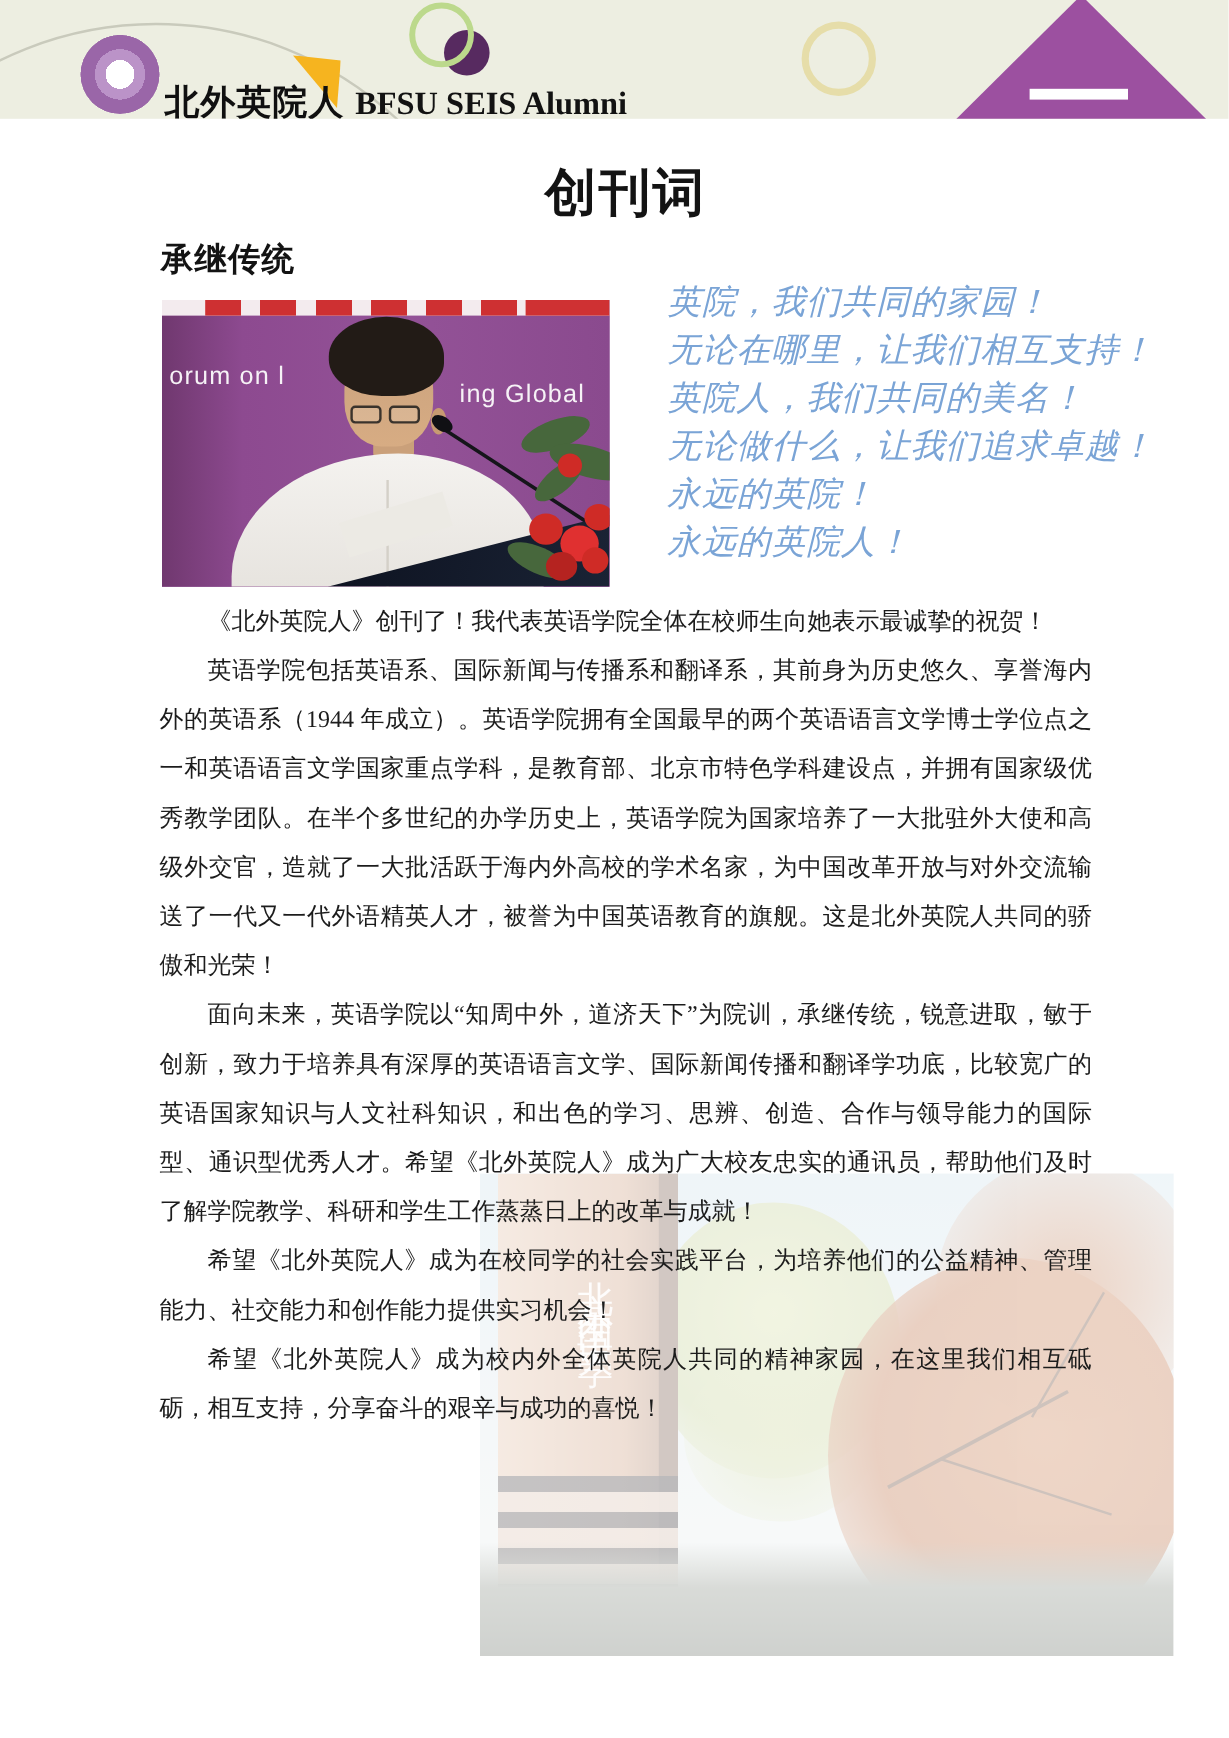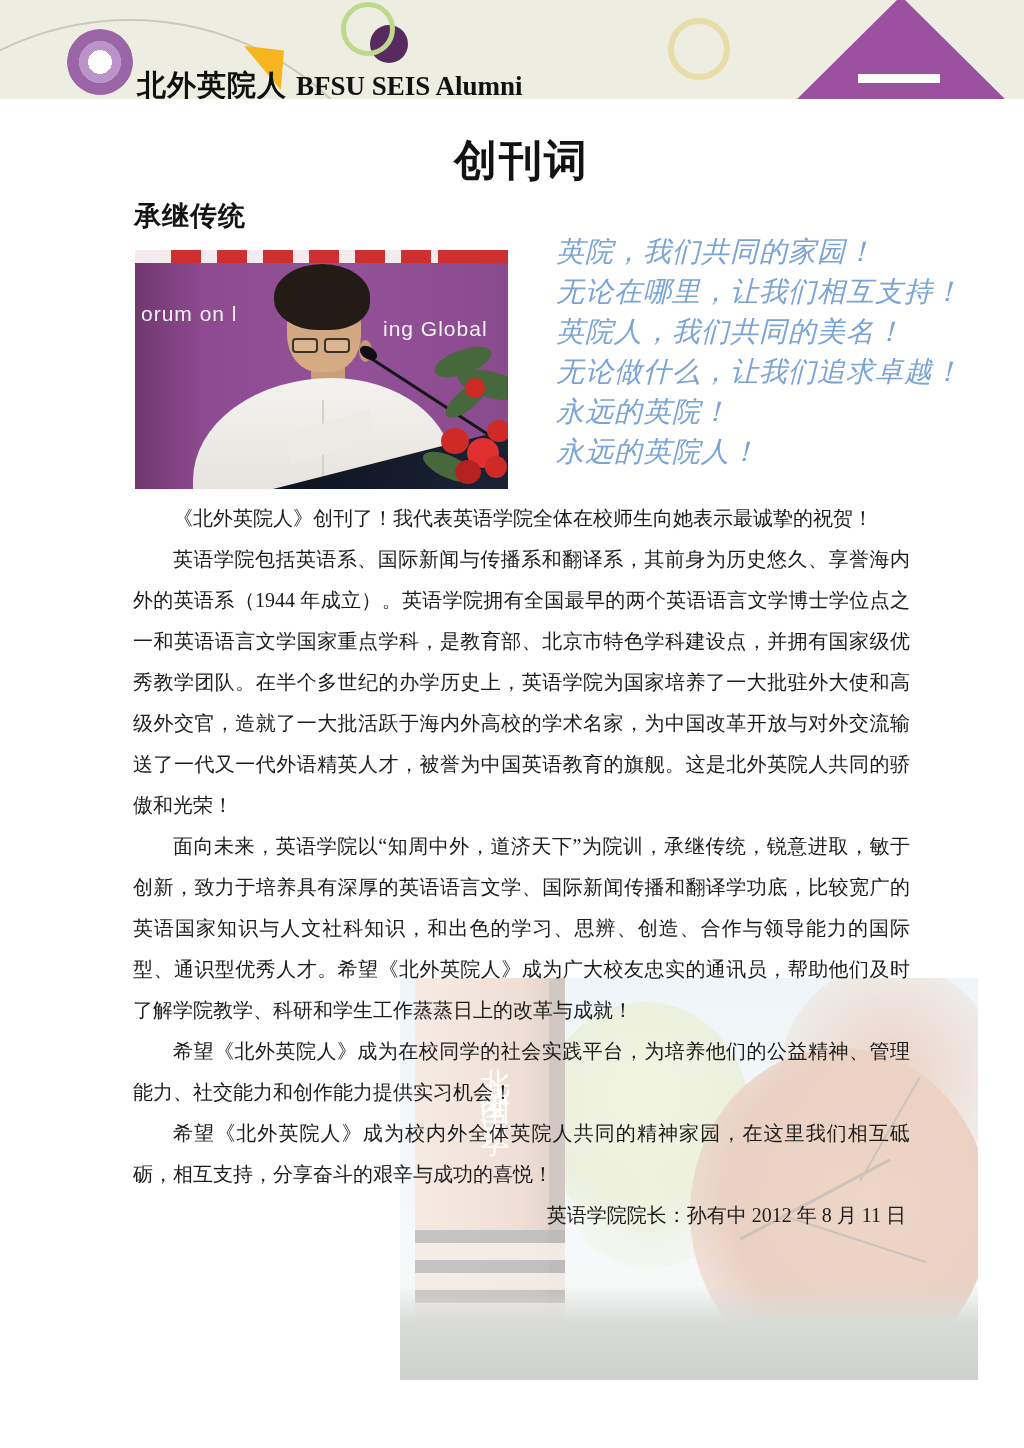--- a/index.html
+++ b/index.html
@@ -243,16 +243,15 @@
     <div class="inscription">北京外国语大学</div>
     <div class="hedge"></div>
   </div>
 
   <div class="body-text">
     <p>《北外英院人》创刊了！我代表英语学院全体在校师生向她表示最诚挚的祝贺！</p>
     <p>英语学院包括英语系、国际新闻与传播系和翻译系，其前身为历史悠久、享誉海内外的英语系（1944 年成立）。英语学院拥有全国最早的两个英语语言文学博士学位点之一和英语语言文学国家重点学科，是教育部、北京市特色学科建设点，并拥有国家级优秀教学团队。在半个多世纪的办学历史上，英语学院为国家培养了一大批驻外大使和高级外交官，造就了一大批活跃于海内外高校的学术名家，为中国改革开放与对外交流输送了一代又一代外语精英人才，被誉为中国英语教育的旗舰。这是北外英院人共同的骄傲和光荣！</p>
     <p>面向未来，英语学院以“知周中外，道济天下”为院训，承继传统，锐意进取，敏于创新，致力于培养具有深厚的英语语言文学、国际新闻传播和翻译学功底，比较宽广的英语国家知识与人文社科知识，和出色的学习、思辨、创造、合作与领导能力的国际型、通识型优秀人才。希望《北外英院人》成为广大校友忠实的通讯员，帮助他们及时了解学院教学、科研和学生工作蒸蒸日上的改革与成就！</p>
     <p>希望《北外英院人》成为在校同学的社会实践平台，为培养他们的公益精神、管理能力、社交能力和创作能力提供实习机会！</p>
     <p>希望《北外英院人》成为校内外全体英院人共同的精神家园，在这里我们相互砥砺，相互支持，分享奋斗的艰辛与成功的喜悦！</p>
-    <div class="signature">英语学院院长：孙有中 2012 年 8 月 11 日</div>
   </div>
 
 </div>
 
 </body></html>

